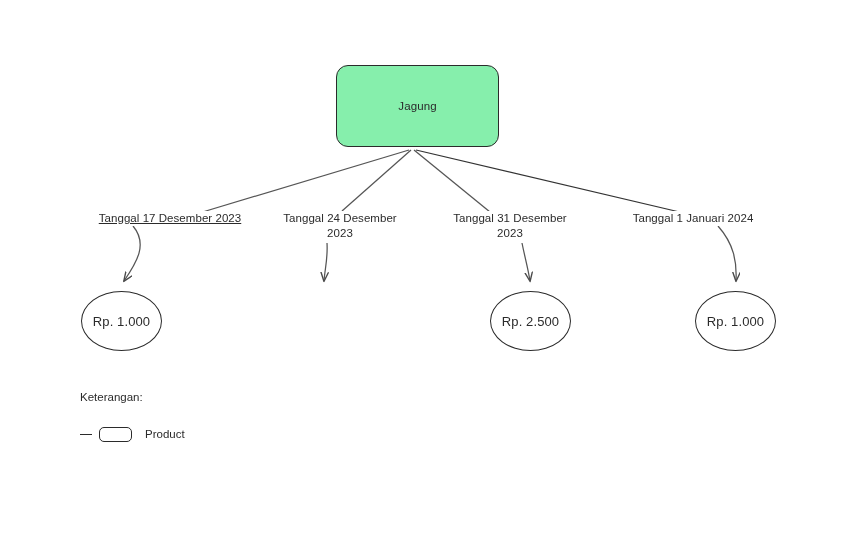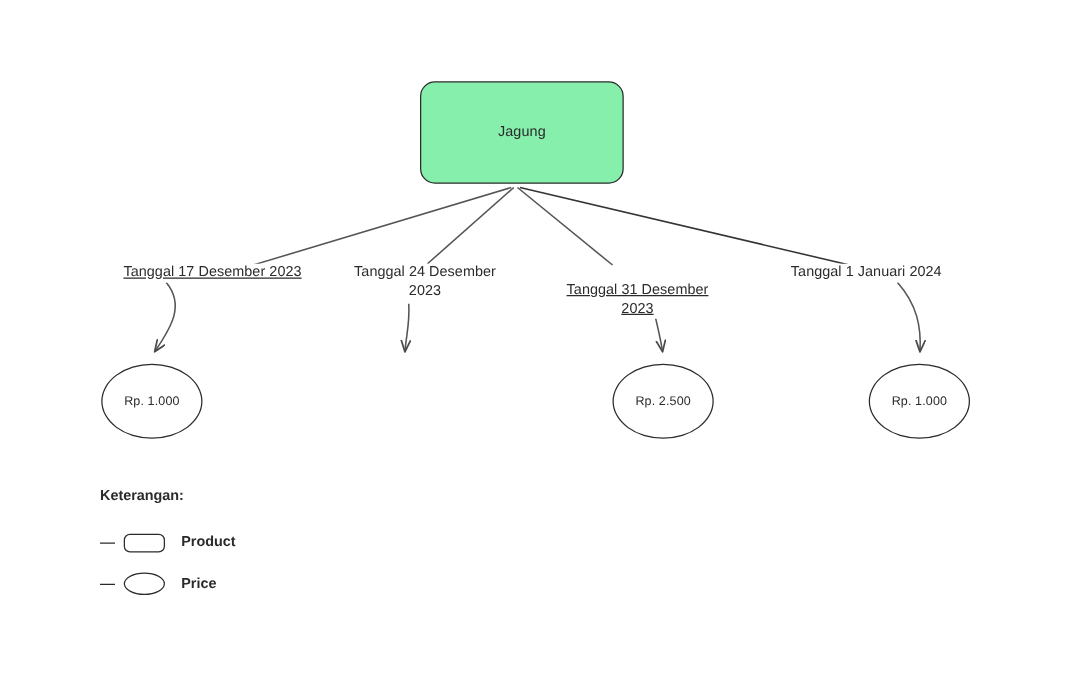--- a/index.html
+++ b/index.html
@@ -43,40 +43,39 @@
   }
   .node-price {
     position: absolute;
     box-sizing: border-box;
     border: 1.3px solid #2b2b2b;
     border-radius: 50%;
     background: #ffffff;
     display: flex;
     align-items: center;
     justify-content: center;
-    font-size: 10px;
+    font-size: 13px;
     color: #2b2b2b;
     letter-spacing: 0.1px;
   }
   .edge-label {
     position: absolute;
     font-size: 11.5px;
     color: #2b2b2b;
     text-align: center;
     line-height: 15px;
     letter-spacing: 0.05px;
     white-space: pre-line;
     background: #ffffff;
   }
   .legend {
     position: absolute;
     left: 80px;
     top: 391px;
     width: 260px;
-    font-weight: bold;
   }
   .legend-title {
     font-size: 11.5px;
     color: #2b2b2b;
     margin: 0 0 18px 0;
   }
   .legend-row {
     display: flex;
     align-items: center;
     height: 26px;
@@ -142,21 +141,21 @@
       <path d="M718,226 C734,244 737,262 736,281" marker-end="url(#arrow)"></path>
     </g>
   </svg>
 
   <div class="node-product" style="left:336px; top:65px; width:163px; height:82px;">
     <span>Jagung</span>
   </div>
 
   <div class="edge-label" style="left:90px; top:211px; width:160px;text-decoration:underline;">Tanggal 17 Desember 2023</div>
   <div class="edge-label" style="left:268px; top:211px; width:120px;margin-left:12px;">Tanggal 24 Desember 2023</div>
-  <div class="edge-label" style="left:450px; top:225px; width:120px;text-decoration:underline;">Tanggal 31 Desember 2023</div>
+  <div class="edge-label" style="left:450px; top:211px; width:120px;">Tanggal 31 Desember 2023</div>
   <div class="edge-label" style="left:628px; top:211px; width:130px;">Tanggal 1 Januari 2024</div>
 
   <div class="node-price" style="left:81px; top:291px; width:81px; height:60px;">
     <span>Rp. 1.000</span>
   </div>
   <div class="node-price" style="left:490px; top:291px; width:81px; height:60px;">
     <span>Rp. 2.500</span>
   </div>
   <div class="node-price" style="left:695px; top:291px; width:81px; height:60px;">
     <span>Rp. 1.000</span>
@@ -164,20 +163,15 @@
 
   <div class="legend">
     <div class="legend-title">Keterangan:</div>
 
     <div class="legend-row">
       <span class="legend-dash"></span>
       <span class="legend-swatch-rect"></span>
       <span class="legend-text">Product</span>
     </div>
 
-    <div class="legend-row">
-      <span class="legend-dash"></span>
-      <span class="legend-swatch-ellipse"></span>
-      <span class="legend-text">Price</span>
-    </div>
   </div>
 
 </div>
 
 </body></html>

